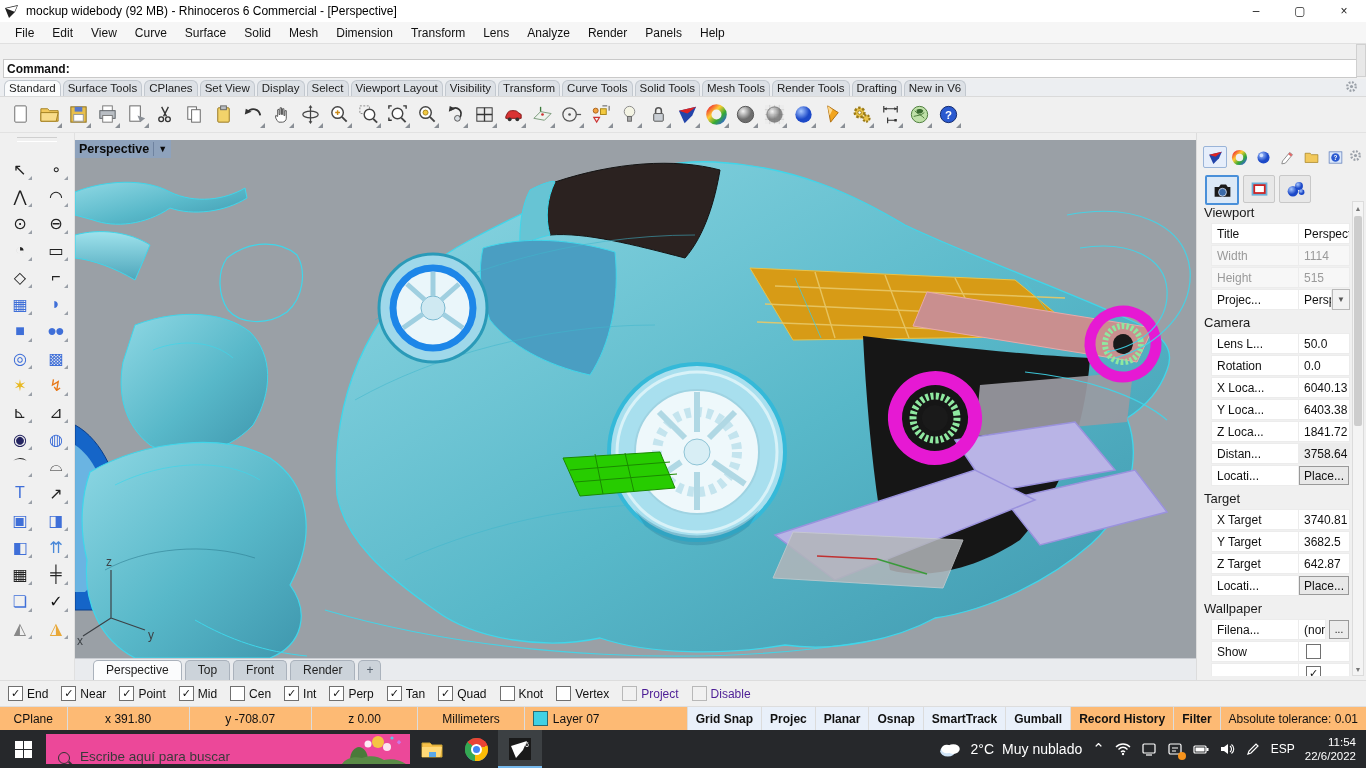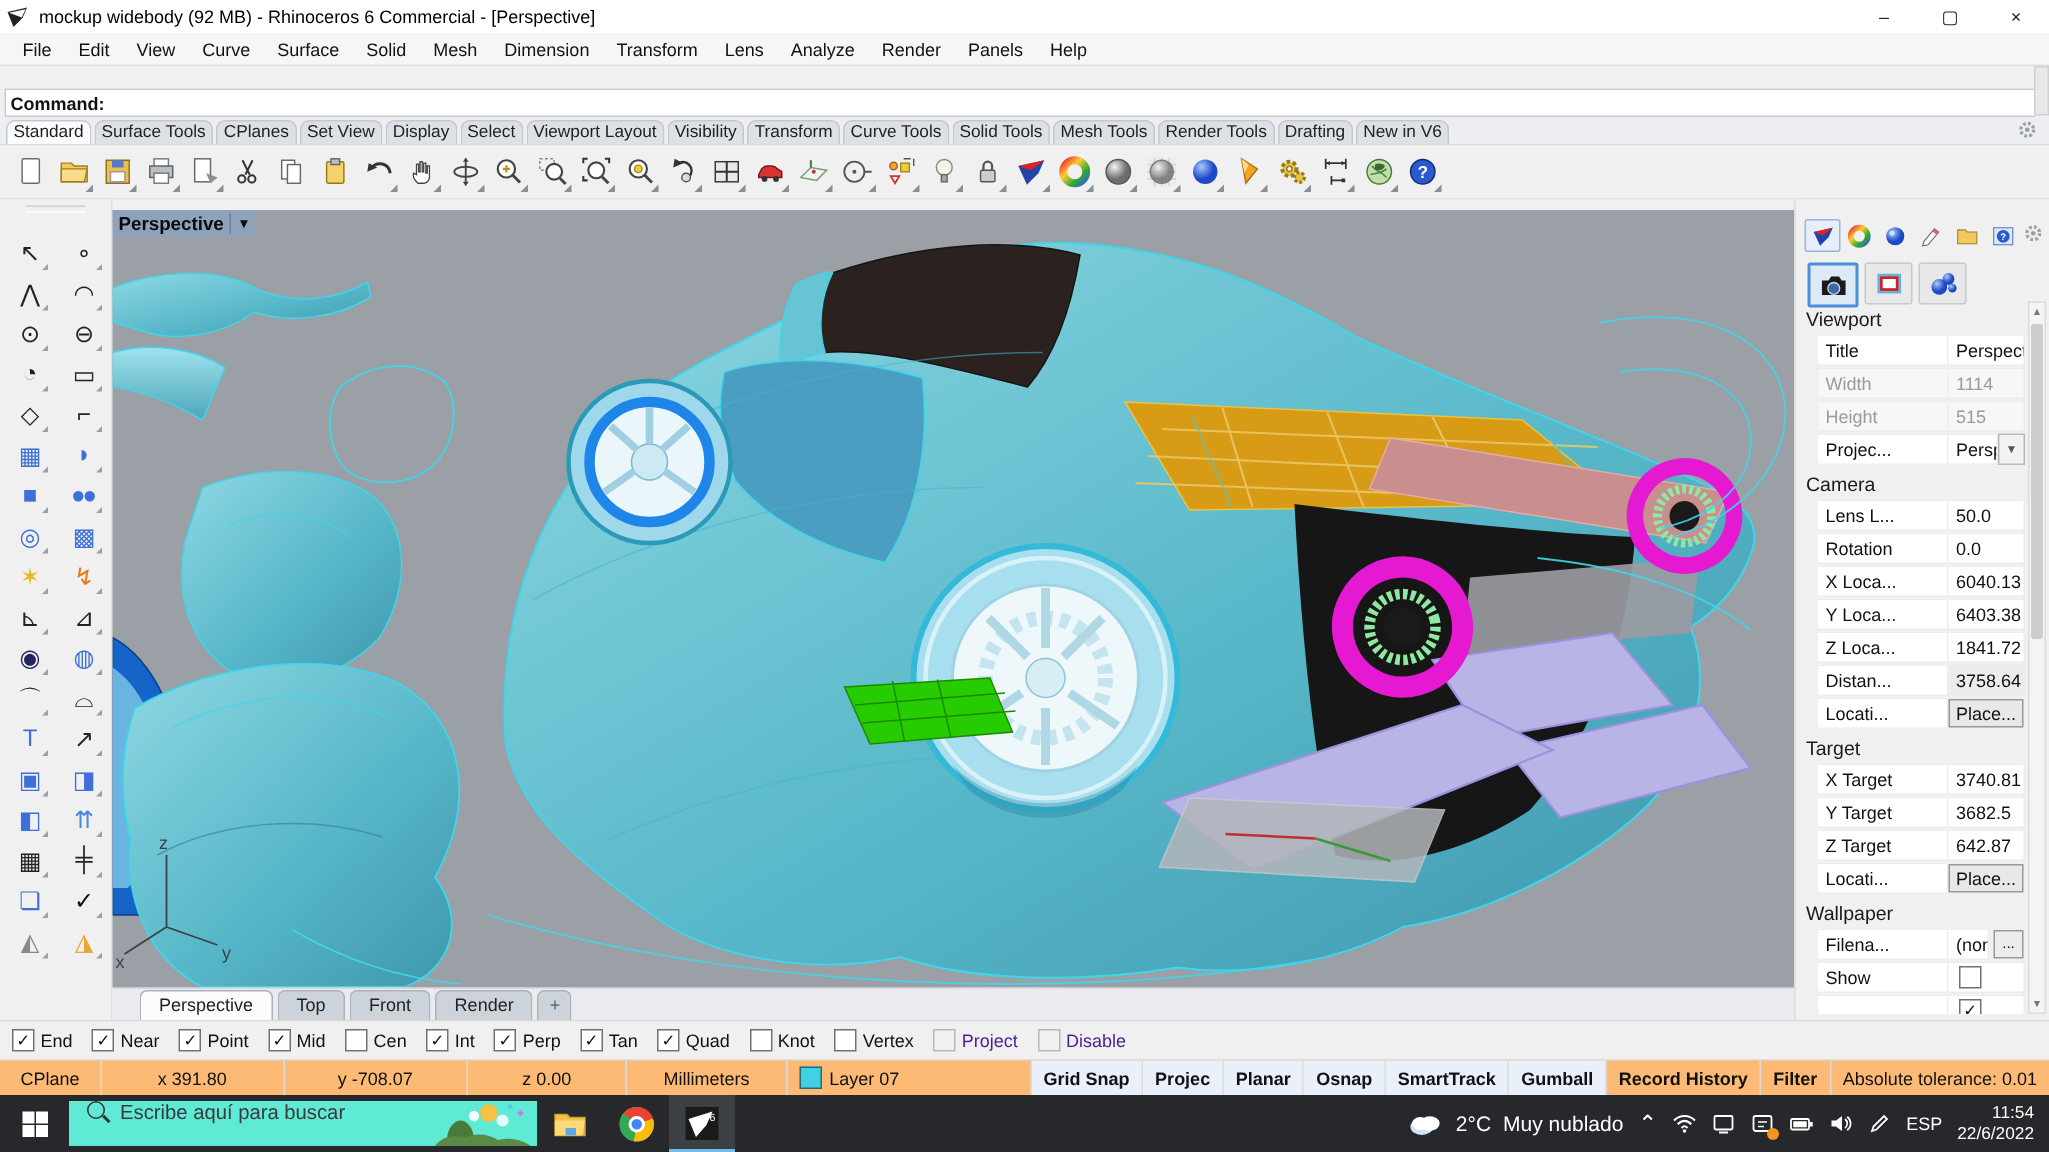--- a/index.html
+++ b/index.html
@@ -89,21 +89,21 @@
   .scell{display:flex;align-items:center;justify-content:center;border-right:1px solid #dcdcdc;padding:0 8px;white-space:nowrap}
   .scell.toggle{background:#e9f0fa}
   .scell.toggle b{font-weight:bold}
   .layersw{width:13px;height:13px;border:1px solid #2a6a72;margin-right:5px}
   #tolcell{flex:1;justify-content:flex-start;border-right:none}
   
   #taskbar{left:0;top:730px;width:1366px;height:38px;background:#26282b;display:flex;align-items:center;color:#fff}
   .tb-start{width:46px;height:38px;display:flex;align-items:center;justify-content:center}
   .winlogo{display:grid;grid-template-columns:8px 8px;grid-template-rows:8px 8px;gap:1px}
   .winlogo i{background:#fff}
-  #tb-search{width:312px;height:30px;background:#5eead4;display:flex;align-items:flex-start;color:#444;position:relative;overflow:hidden}
+  #tb-search{width:364px;height:30px;background:#ec4899;display:flex;align-items:flex-end;color:#444;position:relative;overflow:hidden}
   .maglass{width:10px;height:10px;border:1.6px solid #333;border-radius:50%;position:relative;margin:0 10px 0 12px;flex:0 0 auto}
   .maglass::after{content:"";position:absolute;width:6px;height:1.6px;background:#333;transform:rotate(45deg);right:-5px;bottom:-2px}
   #tb-search .ph{font-size:13.5px;color:#3a3a3a}
   #tb-search .doodle{position:absolute;right:0;top:0;height:100%;width:70px}
   .tbapp{width:44px;height:38px;display:flex;align-items:center;justify-content:center}
   .tbapp.active{background:#3c4043;box-shadow:inset 0 -2px 0 #76b9ed}
   .tbapp svg{width:24px;height:24px}
   .chrome{width:23px;height:23px;border-radius:50%;background:conic-gradient(#ea4335 0 33%,#4285f4 33% 66%,#34a853 66% 100%);position:relative}
   .chrome::before{content:"";position:absolute;inset:0;border-radius:50%;background:conic-gradient(from -50deg,#ea4335 0 120deg,#fbbc05 120deg 240deg,#34a853 240deg 360deg)}
   .chrome::after{content:"";position:absolute;left:6px;top:6px;width:11px;height:11px;border-radius:50%;background:#4285f4;border:2px solid #fff;box-sizing:border-box}

